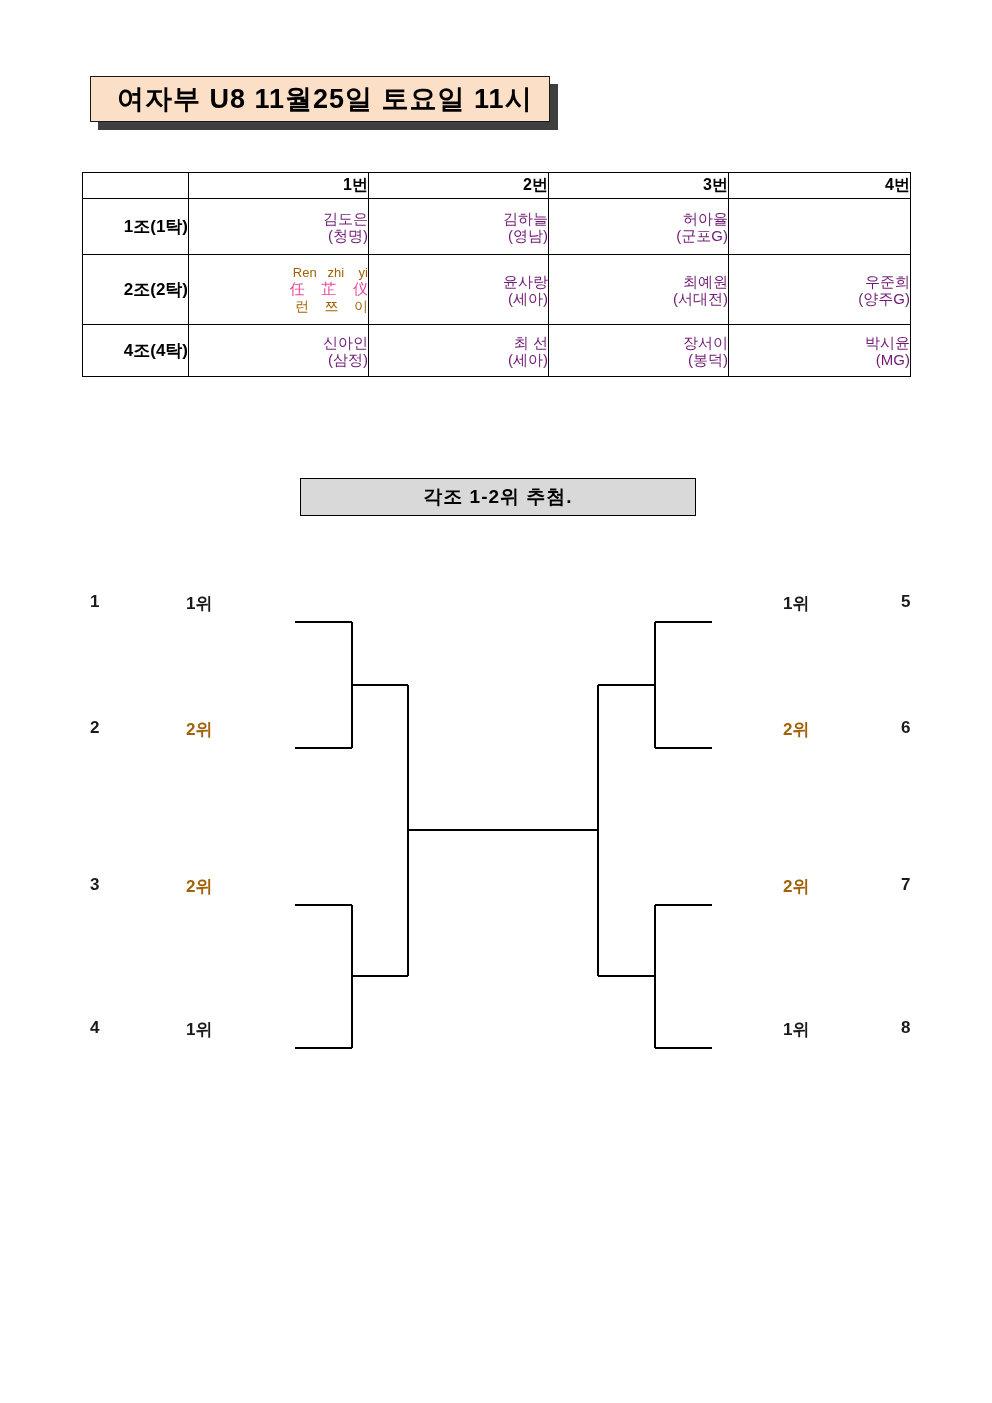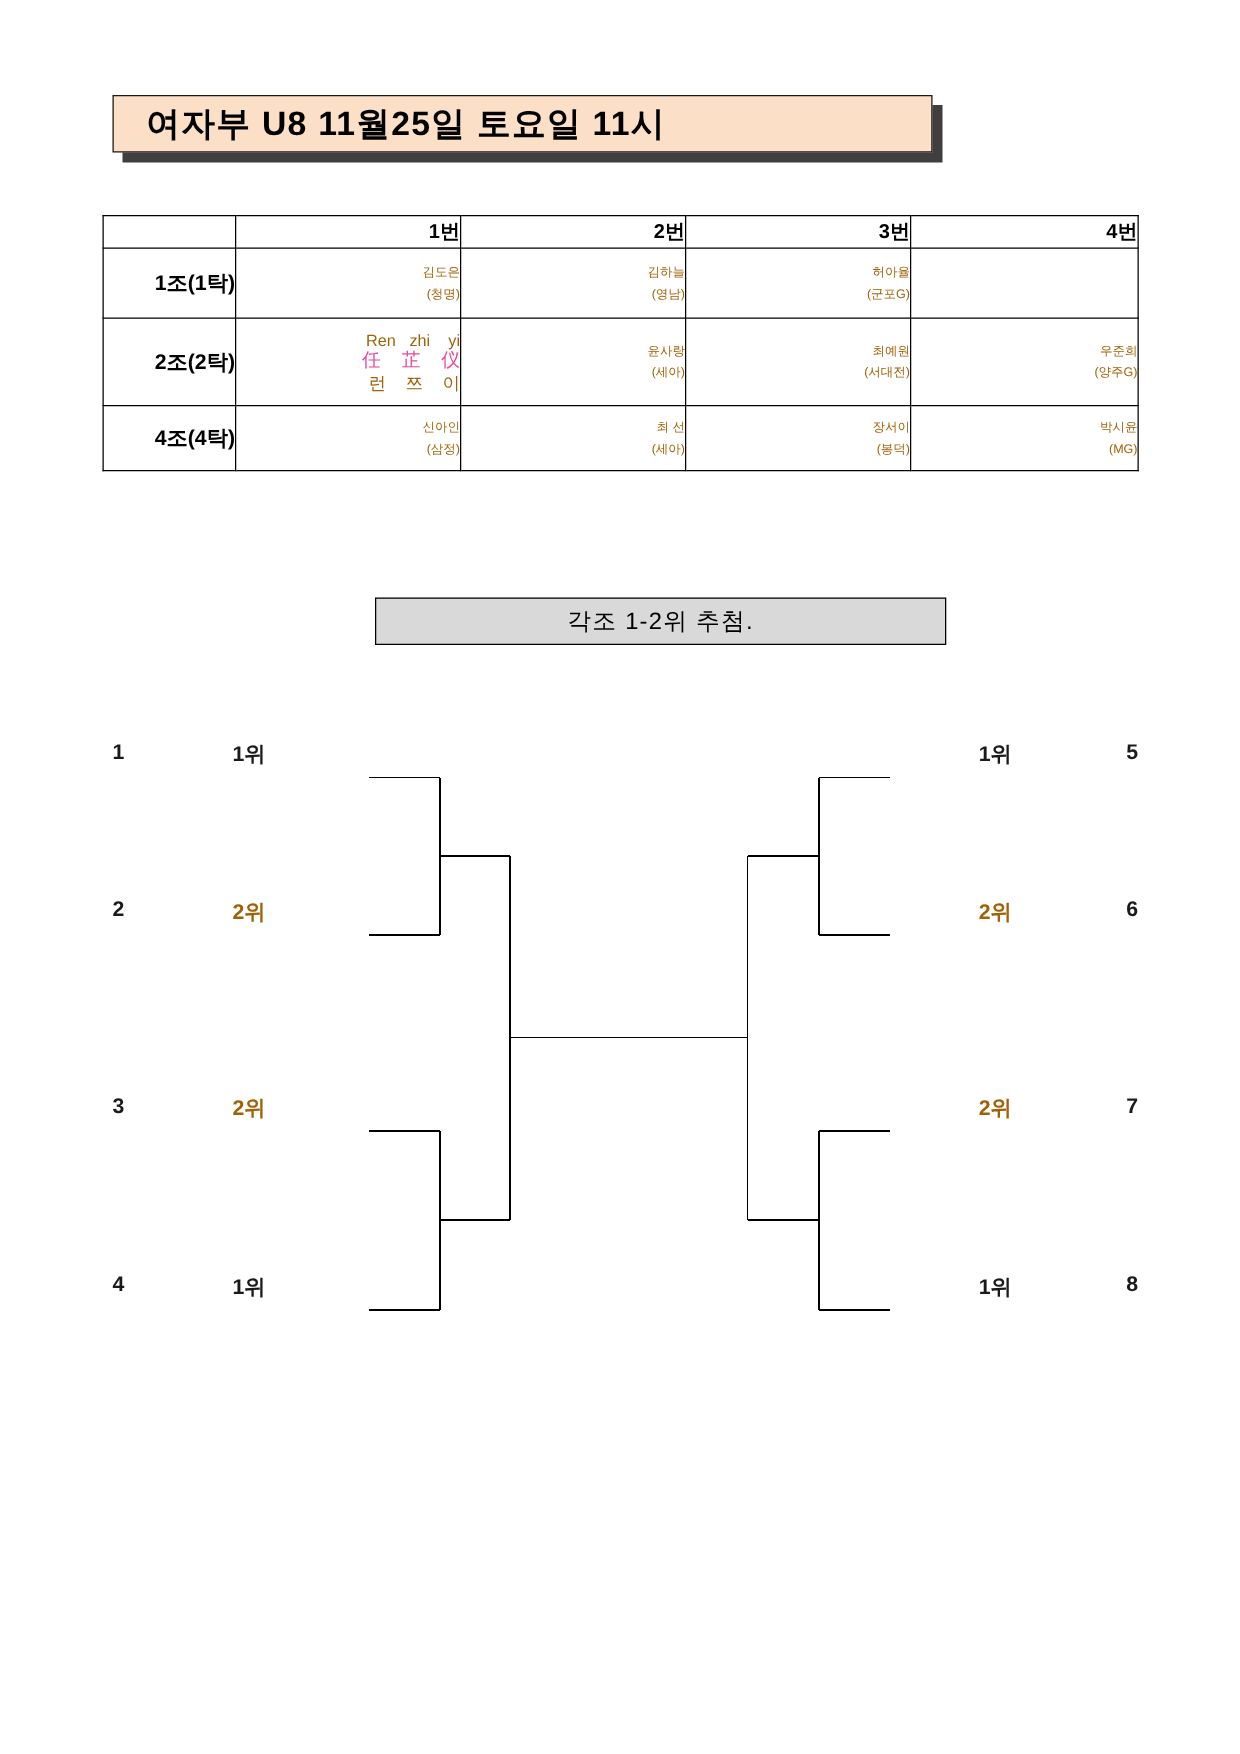--- a/index.html
+++ b/index.html
@@ -3,52 +3,52 @@
 <meta charset="utf-8">
 <style>
   html,body{margin:0;padding:0;background:#ffffff;}
   .page{
     position:relative;width:992px;height:1403px;background:#ffffff;overflow:hidden;
     font-family:"Liberation Sans","DejaVu Sans",sans-serif;color:#000;
   }
 
   
   .title-banner{
-    position:absolute;left:90px;top:76px;width:656px;height:46px;
+    position:absolute;left:90px;top:76px;width:460px;height:46px;
     background:#FBE0C7;border:1px solid #1a1a1a;box-shadow:8px 8px 0 #3f3f3f;
     display:flex;align-items:center;padding-left:26px;box-sizing:border-box;
     font-size:27px;font-weight:bold;letter-spacing:1px;white-space:nowrap;
   }
 
   
   .group-table{
     position:absolute;left:82px;top:172px;width:828px;
     border-collapse:collapse;table-layout:fixed;
   }
   .group-table th,.group-table td{
     border:1px solid #000;padding:0;vertical-align:middle;text-align:right;overflow:hidden;
   }
   .group-table tr.hdr{height:26px;}
   .group-table tr.hdr th{font-size:16px;font-weight:bold;color:#000;}
   .group-table tr.r1{height:56px;padding-left:44px;}
   .group-table tr.r2{height:70px;}
   .group-table tr.r3{height:48px;}
   .group-table tr.r4{height:52px;}
   .row-label{font-size:17px;font-weight:bold;color:#000;}
-  .nm,.club{display:block;font-size:10px;line-height:17px;color:#a16207;}
+  .nm,.club{display:block;font-size:15px;line-height:17px;color:#701a75;}
   .line-pinyin{display:block;font-size:13px;line-height:15px;color:#a16207;white-space:pre;}
   .line-cjk{display:block;font-size:15px;line-height:18px;color:#ec4899;white-space:pre;}
   .line-kr{display:block;font-size:14px;line-height:16px;color:#a16207;white-space:pre;}
 
   
   .notice{
-    position:absolute;left:300px;top:478px;width:457px;height:38px;box-sizing:border-box;
+    position:absolute;left:300px;top:478px;width:396px;height:38px;box-sizing:border-box;
     background:#D9D9D9;border:1px solid #000;
     display:flex;align-items:center;justify-content:center;
-    font-size:19px;font-weight:normal;letter-spacing:1px;
+    font-size:19px;font-weight:bold;letter-spacing:1px;
   }
 
   
   .bracket-lines{position:absolute;left:0;top:0;width:992px;height:1403px;pointer-events:none;}
   .blabel{
     position:absolute;font-size:17px;font-weight:600;color:#1a1a1a;
     width:60px;white-space:nowrap;
   }
   .num-left{left:90px;}
   .rank-left{left:186px;}

